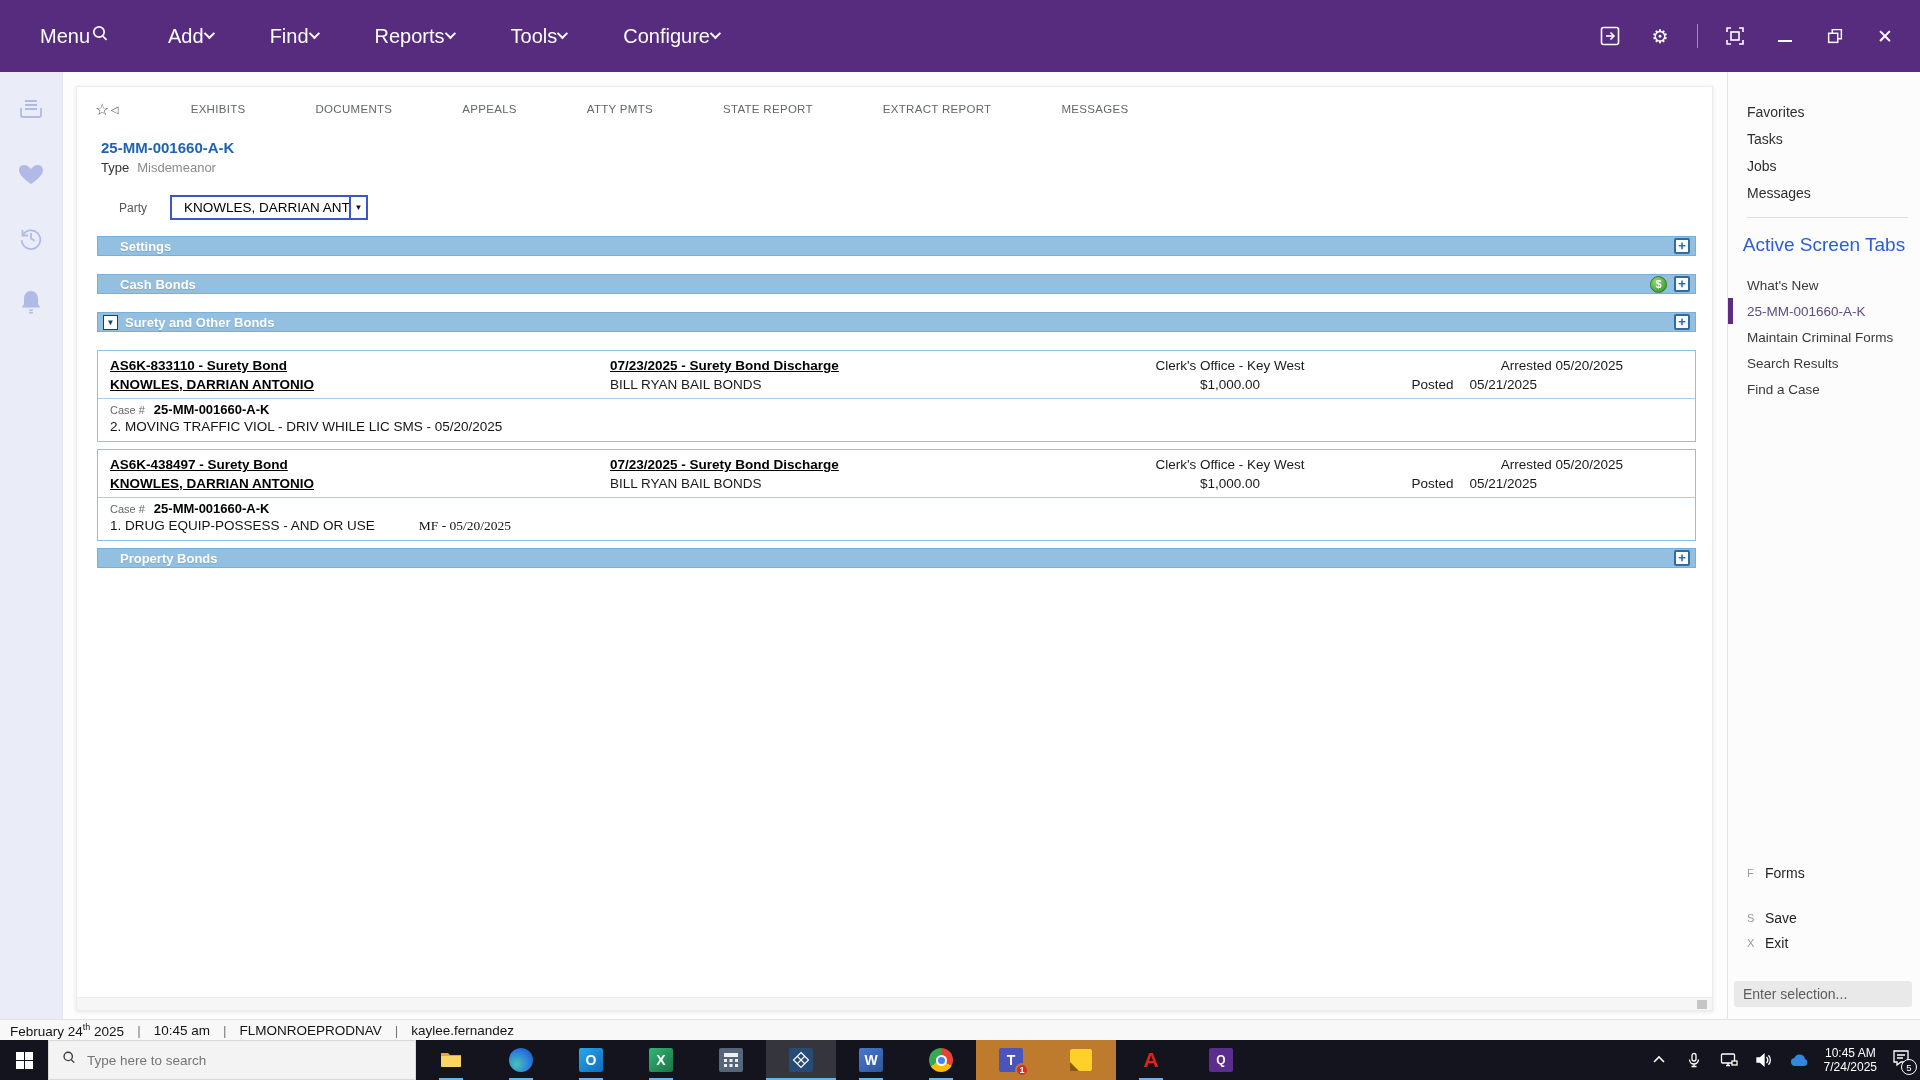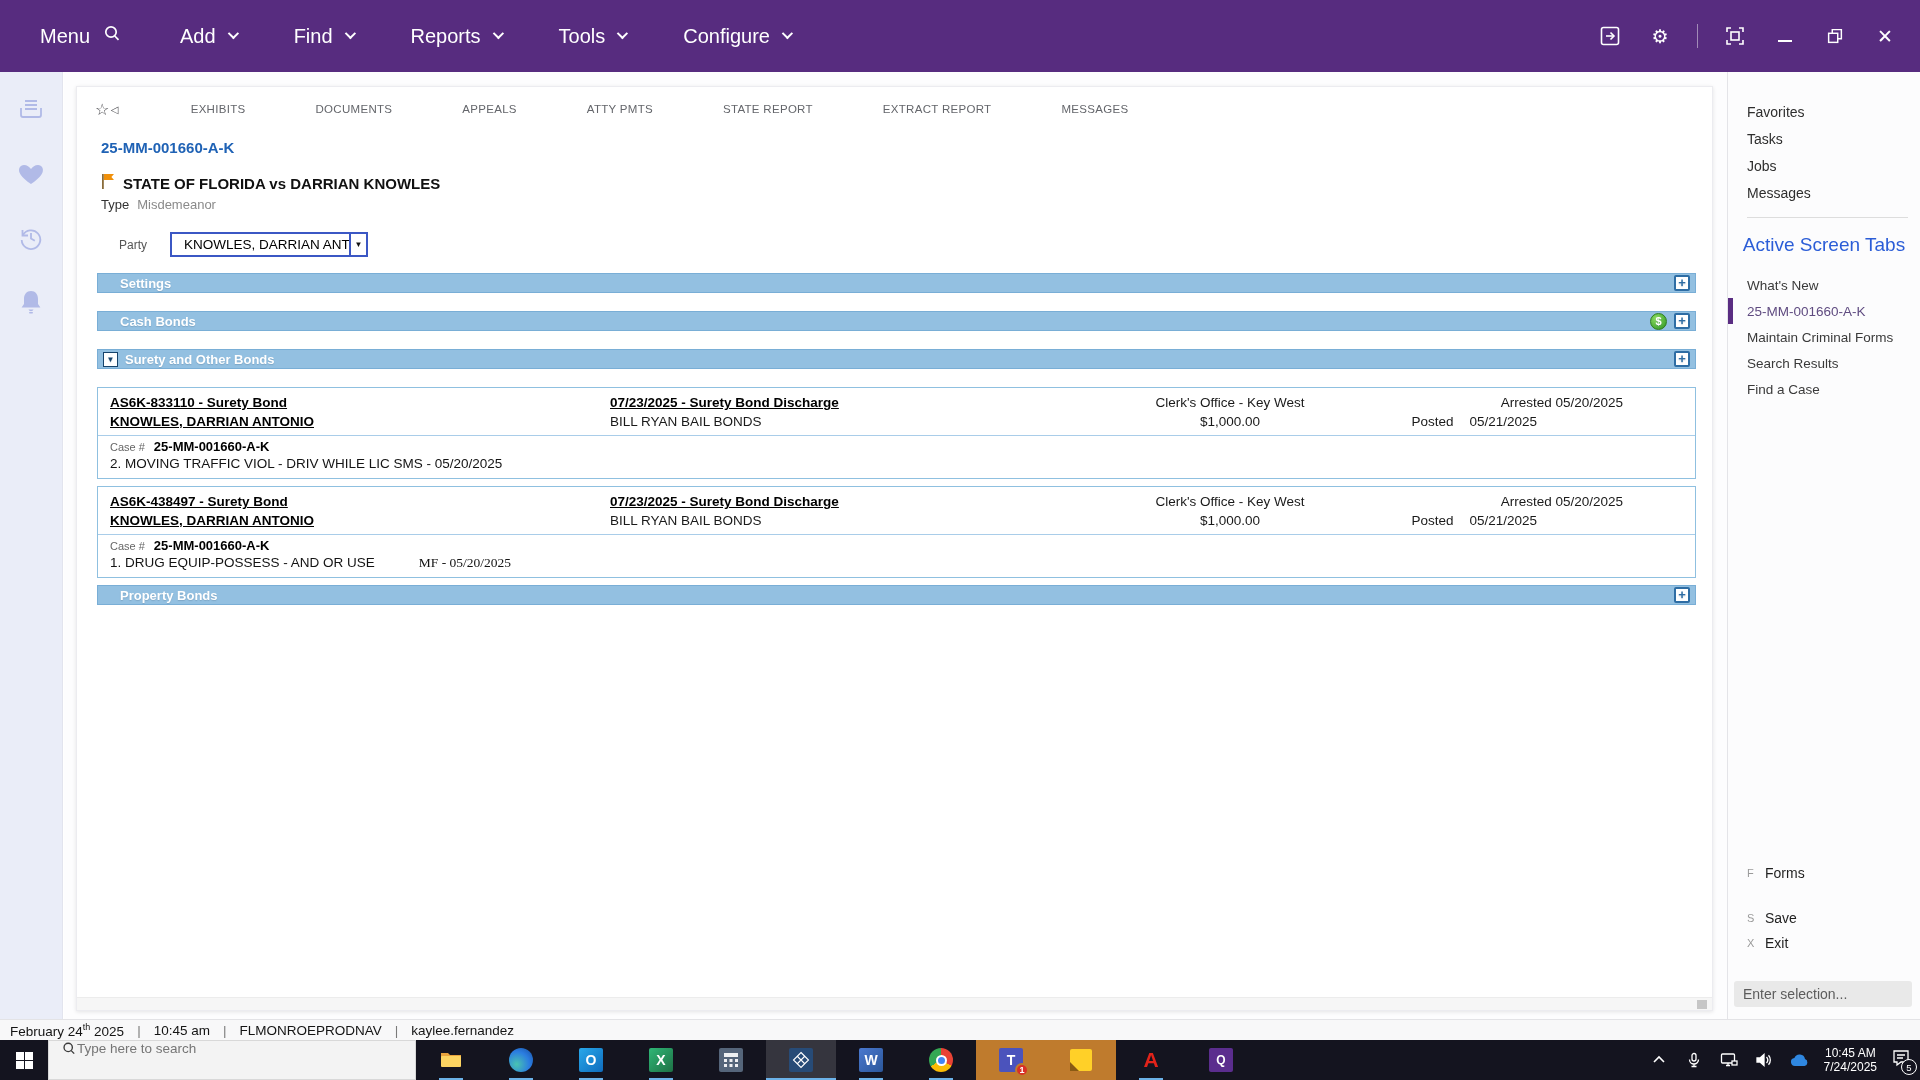--- a/index.html
+++ b/index.html
@@ -3,21 +3,21 @@
 <meta charset="utf-8">
 <style>
   * { margin:0; padding:0; box-sizing:border-box; }
   html,body { width:1920px; height:1080px; overflow:hidden; background:#fff;
     font-family:"Liberation Sans", sans-serif; }
 
   
   .topbar { position:absolute; top:0; left:0; width:1920px; height:72px;
     background:#572c7f; display:flex; align-items:center; color:#fff; padding:0 22px 0 40px; }
   .menunav { display:flex; align-items:center; gap:58px; }
-  .menu-item { display:flex; align-items:center; gap:12px; font-size:20px; cursor:pointer; }
+  .menu-item { display:flex; align-items:center; font-size:20px; cursor:pointer; }
   .chev { width:8px; height:8px; border-right:2px solid #fff; border-bottom:2px solid #fff;
     transform:rotate(45deg) translateY(-2px); margin-top:-3px; }
   .win-controls { margin-left:auto; display:flex; align-items:center; gap:24px; }
   .wc { display:flex; align-items:center; justify-content:center; width:26px; height:26px; cursor:pointer; }
   .wc-divider { width:1px; height:24px; background:rgba(255,255,255,.45); }
   .glyph18 { font-size:19px; line-height:1; }
   .min-bar { width:14px; height:2px; background:#fff; margin-top:10px; }
 
   
   .left-rail { position:absolute; top:72px; left:0; width:63px; bottom:61px;
@@ -105,21 +105,21 @@
     border-top:1px solid #e3e3e6; display:flex; align-items:center; padding-left:10px;
     font-size:13.5px; color:#141414; gap:13px; }
   .pipe { color:#7a7a7a; }
   sup.th { font-size:9px; vertical-align:super; }
 
   
   .taskbar { position:absolute; left:0; right:0; bottom:0; height:40px; background:#14141f;
     display:flex; align-items:stretch; }
   .tb-start { width:48px; display:flex; align-items:center; justify-content:center; cursor:pointer; }
   .tb-search { width:368px; background:#f3f3f3; border:1px solid #d8d8d8; display:flex;
-    align-items:flex-start; gap:0; padding-left:12px; }
+    align-items:center; gap:10px; padding-left:12px; }
   .tb-search input { border:none; background:transparent; outline:none; font-size:13.5px;
     color:#454545; width:300px; font-family:"Liberation Sans",sans-serif; }
   .tb-cell { width:70px; position:relative; display:flex; align-items:center; justify-content:center; cursor:pointer; }
   .tb-cell.activecell { background:rgba(255,255,255,.14); }
   .tb-cell.orangecell { background:#bf7b2d; }
   .runline { position:absolute; bottom:0; left:23px; width:24px; height:2px; background:#6cb2e8; }
   .runline.full { left:0; width:70px; }
   .sq { width:24px; height:24px; border-radius:2px; display:flex; align-items:center;
     justify-content:center; color:#fff; font-weight:bold; font-size:14px; position:relative; }
   .ic-outlook { background:linear-gradient(135deg,#28a8ea,#0f6cbd); }
@@ -258,29 +258,20 @@
       <span class="tab">DOCUMENTS</span>
       <span class="tab">APPEALS</span>
       <span class="tab">ATTY PMTS</span>
       <span class="tab">STATE REPORT</span>
       <span class="tab">EXTRACT REPORT</span>
       <span class="tab">MESSAGES</span>
     </div>
 
     <span class="case-link">25-MM-001660-A-K</span>
 
-    <div class="title-row">
-      <span>
-        <svg width="14" height="17" viewBox="0 0 14 17">
-            <rect x="1" y="1" width="1.8" height="15" fill="#8a6d3b"></rect>
-            <path d="M3 1h10l-2.6 3L13 7H3z" fill="#f0900a"></path>
-          </svg>
-      </span>
-      <span class="t">STATE OF FLORIDA vs DARRIAN KNOWLES</span>
-    </div>
     <div class="type-row">
       <span class="lab">Type</span><span class="val">Misdemeanor</span>
     </div>
 
     <div class="party-row">
       <span class="party-lab">Party</span>
       <div class="party-select">
         <span class="party-val">KNOWLES, DARRIAN ANTO</span>
         <span class="party-btn">▼</span>
       </div>

